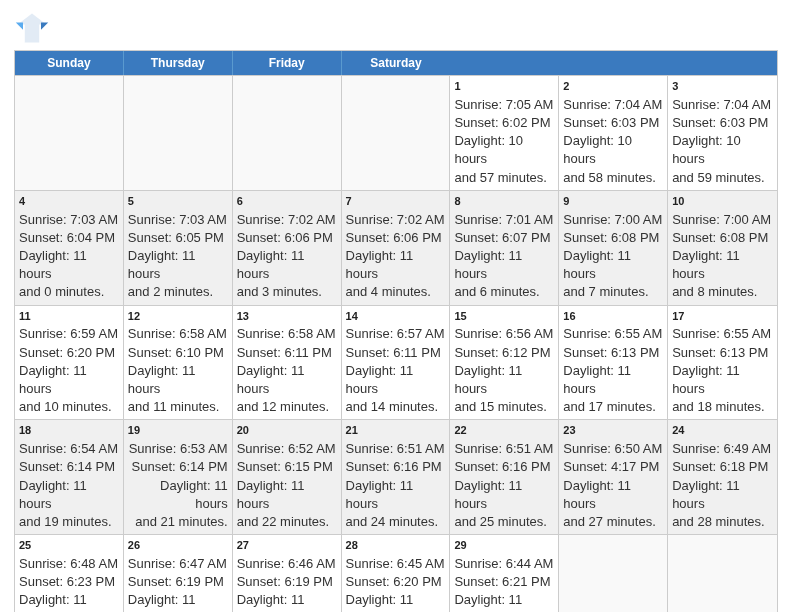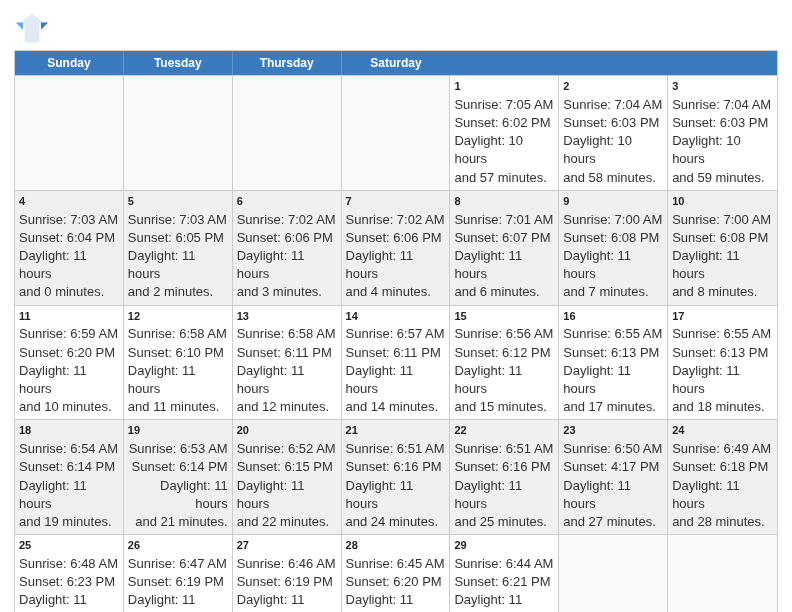--- a/index.html
+++ b/index.html
@@ -122,22 +122,22 @@
     </div>
     <div class="title-block">
       <div class="cal-title"></div>
       <div class="cal-subtitle"></div>
     </div>
   </div>
 
   <div class="calendar">
     <div class="cal-header">
     <div class="cal-header-cell">Sunday</div>
-        <div class="cal-header-cell">Tuesday</div>
         <div class="cal-header-cell">Thursday</div>
+        <div class="cal-header-cell">Friday</div>
         <div class="cal-header-cell">Saturday</div>
       </div>
     <div class="cal-body">
     <div class="cal-week">
           <div class="cal-cell empty"></div>
           <div class="cal-cell empty"></div>
           <div class="cal-cell empty"></div>
           <div class="cal-cell empty"></div>
           <div class="cal-cell">
             <span class="day-num">1</span>

